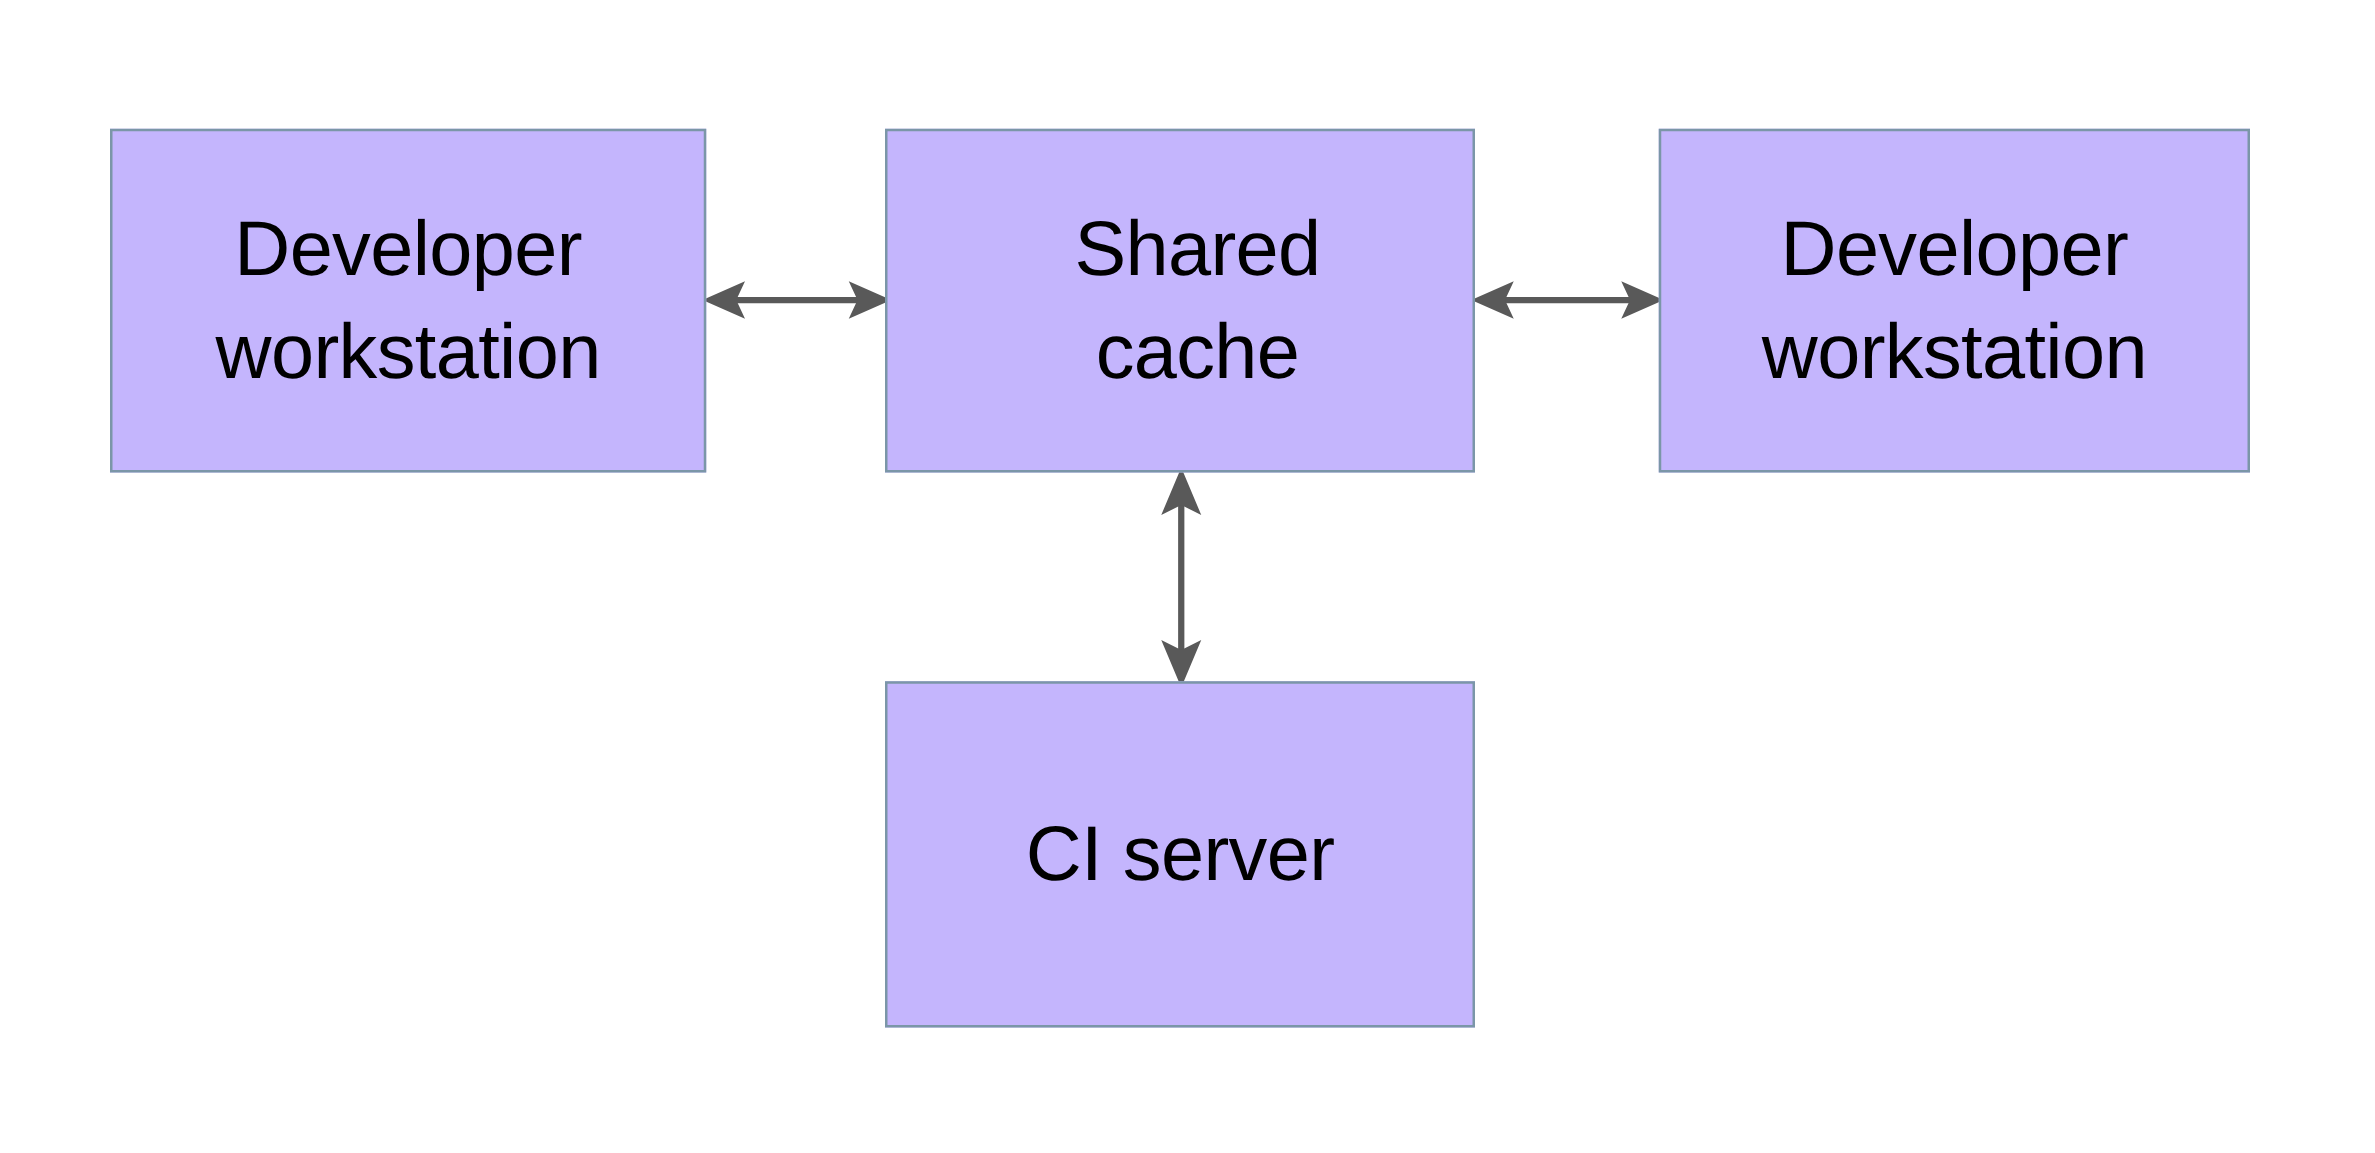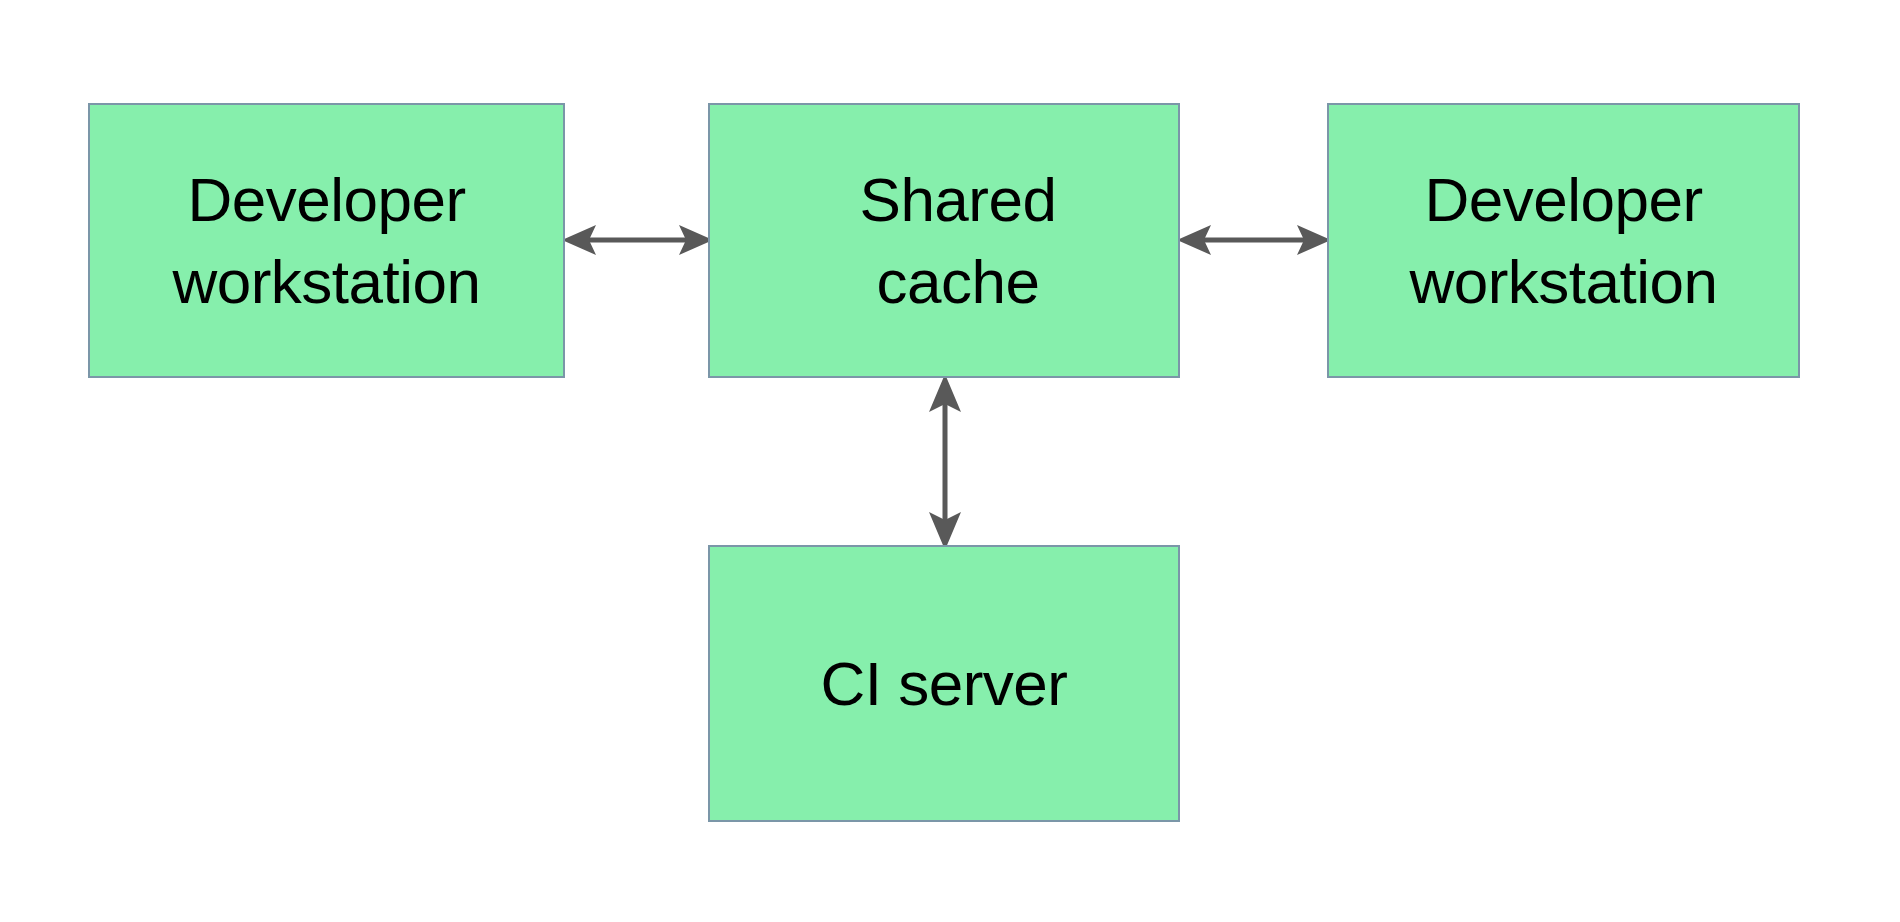--- a/index.html
+++ b/index.html
@@ -14,21 +14,21 @@
   #canvas {
     position: relative;
     width: 1900px;
     height: 922px;
     background: #ffffff;
     overflow: hidden;
   }
   .node {
     position: absolute;
     box-sizing: border-box;
-    background: #86efac;
+    background: #c4b5fd;
     border: 2px solid #7b96a8;
     display: flex;
     align-items: center;
     justify-content: center;
     text-align: center;
   }
   .node-label {
     color: #000000;
     font-family: "Liberation Sans", sans-serif;
     font-size: 62px;

